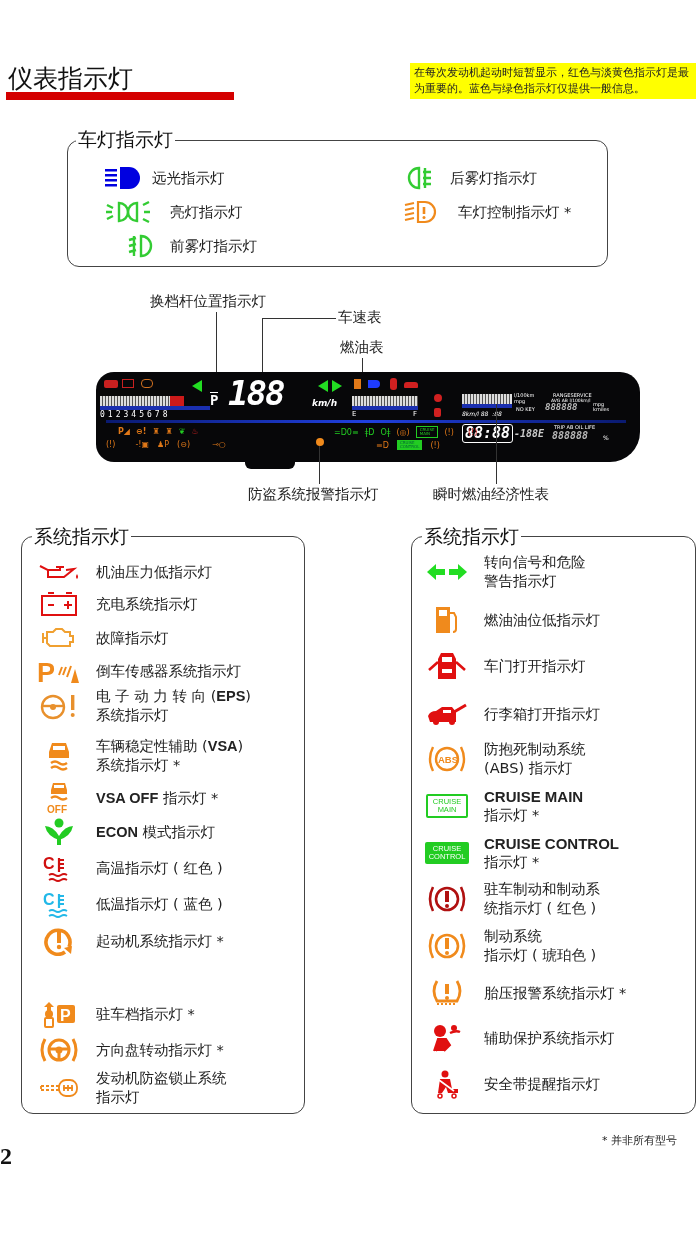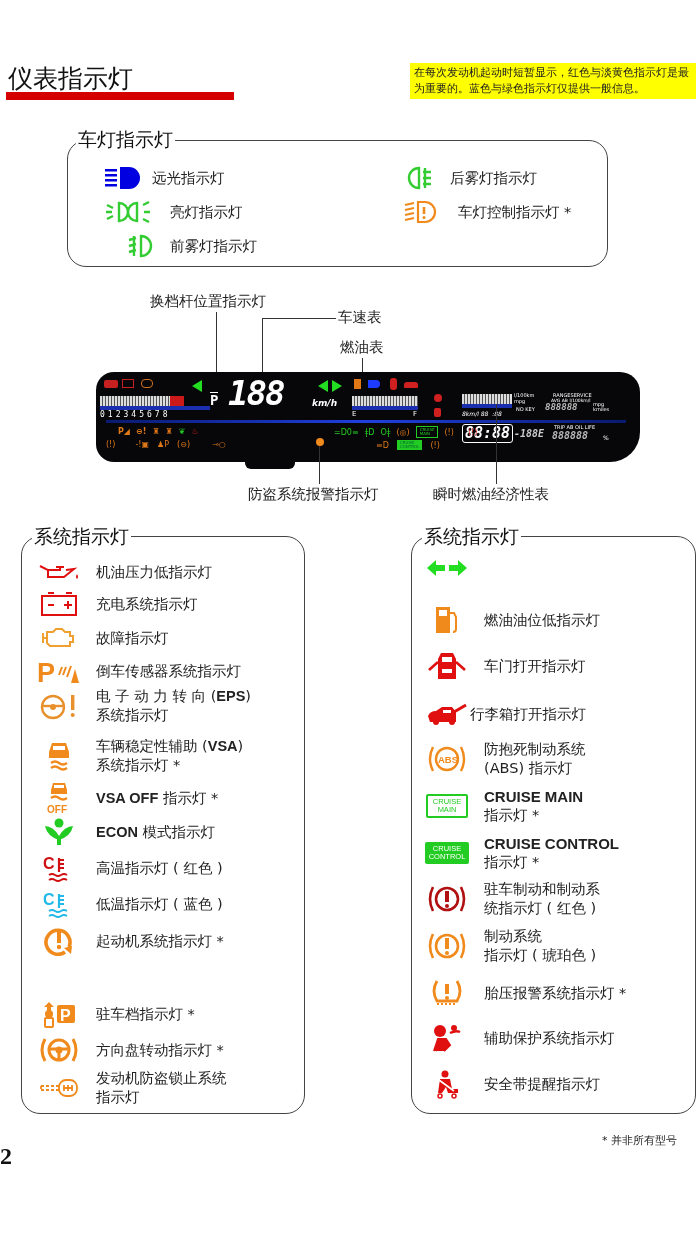--- a/index.html
+++ b/index.html
@@ -2,21 +2,21 @@
 <html><head>
 <meta charset="utf-8">
 <style>
 *{box-sizing:border-box;margin:0;padding:0}
 html,body{width:700px;height:1244px;background:#fff;overflow:hidden}
 body{position:relative;font-family:"DejaVu Sans","Liberation Sans",sans-serif;color:#222}
 .abs{position:absolute}
 .title{left:8px;top:62px;font-size:25px;color:#111;letter-spacing:0px}
 .title-bar{left:6px;top:92px;width:228px;height:8px;background:#d40000}
 .note{left:410px;top:63px;width:286px;height:36px;background:#ffff00;font-size:11px;line-height:16px;padding:2px 4px;color:#222}
-.box{border:1.4px solid #444;border-radius:19px;background:#fff}
+.box{border:1.4px solid #444;border-radius:12px;background:#fff}
 .box-title{position:absolute;background:#fff;font-size:19px;color:#111;padding:0 2px;line-height:22px}
 .row{position:absolute;display:flex;align-items:center}
 .ico{width:46px;height:30px;display:flex;align-items:center;justify-content:center;flex:0 0 auto}
 .lbl{font-size:14.5px;color:#222;line-height:19px;white-space:pre-line}
 .lbl b{font-family:"Liberation Sans",sans-serif}
 .dash{left:96px;top:372px;width:544px;height:90px;background:#070709;border-radius:18px 20px 30px 18px}
 .dash-stand{left:245px;top:455px;width:50px;height:14px;background:#070709;border-radius:0 0 6px 6px}
 .callout{font-size:14.5px;color:#222}
 .vline{position:absolute;width:1.3px;background:#333}
 .hline{position:absolute;height:1.3px;background:#333}
@@ -383,20 +383,24 @@
 <div class="abs box" style="left:411px;top:536px;width:285px;height:578px">
   <div class="box-title" style="left:10px;top:-12px">系统指示灯</div>
 
   <div class="row" style="left:12px;top:16px">
     <div class="ico">
         <svg width="44" height="20" viewBox="0 0 44 20">
           <path d="M2 10l9-8v5h9v6h-9v5z" fill="#22dd22"></path>
           <path d="M42 10l-9-8v5h-9v6h9v5z" fill="#22dd22"></path>
         </svg>
       </div>
+    <div style="margin-left:14px;line-height:19px">
+      <div class="lbl">转向信号和危险</div>
+      <div class="lbl">警告指示灯</div>
+    </div>
   </div>
   <div class="row" style="left:12px;top:68px">
     <div class="ico">
         <svg width="26" height="30" viewBox="0 0 26 30">
           <rect x="2" y="2" width="14" height="26" fill="#f08a1c"></rect>
           <rect x="5" y="5" width="8" height="6" fill="#fff"></rect>
           <path d="M16 8 h4 l2 4 v12 q0 3 -3 3" fill="none" stroke="#f08a1c" stroke-width="2"></path>
         </svg>
       </div>
     <span class="lbl" style="margin-left:14px">燃油油位低指示灯</span>
@@ -415,21 +419,21 @@
   <div class="row" style="left:12px;top:162px">
     <div class="ico">
         <svg width="42" height="24" viewBox="0 0 42 24">
           <path d="M2 14 q2-5 8-5 l6-4 h10 l4 5 v10 H4z" fill="#e01010"></path>
           <rect x="17" y="8" width="8" height="3" fill="#fff"></rect>
           <path d="M28 10 L40 3" stroke="#e01010" stroke-width="3"></path>
           <circle cx="10" cy="20" r="3" fill="#e01010"></circle>
           <circle cx="26" cy="20" r="3" fill="#e01010"></circle>
         </svg>
       </div>
-    <span class="lbl" style="">行李箱打开指示灯</span>
+    <span class="lbl" style="margin-left:14px">行李箱打开指示灯</span>
   </div>
   <div class="row" style="left:12px;top:203px">
     <div class="ico">
         <svg width="40" height="32" viewBox="0 0 40 32">
           <g fill="none" stroke="#f08a1c" stroke-width="2.4">
             <circle cx="20" cy="16" r="11"></circle>
             <path d="M6 4 q-6 12 0 24M34 4 q6 12 0 24"></path>
           </g>
           <text x="11" y="20" font-size="9.5" fill="#f08a1c" font-family="Liberation Sans,sans-serif" font-weight="bold">ABS</text>
         </svg>

